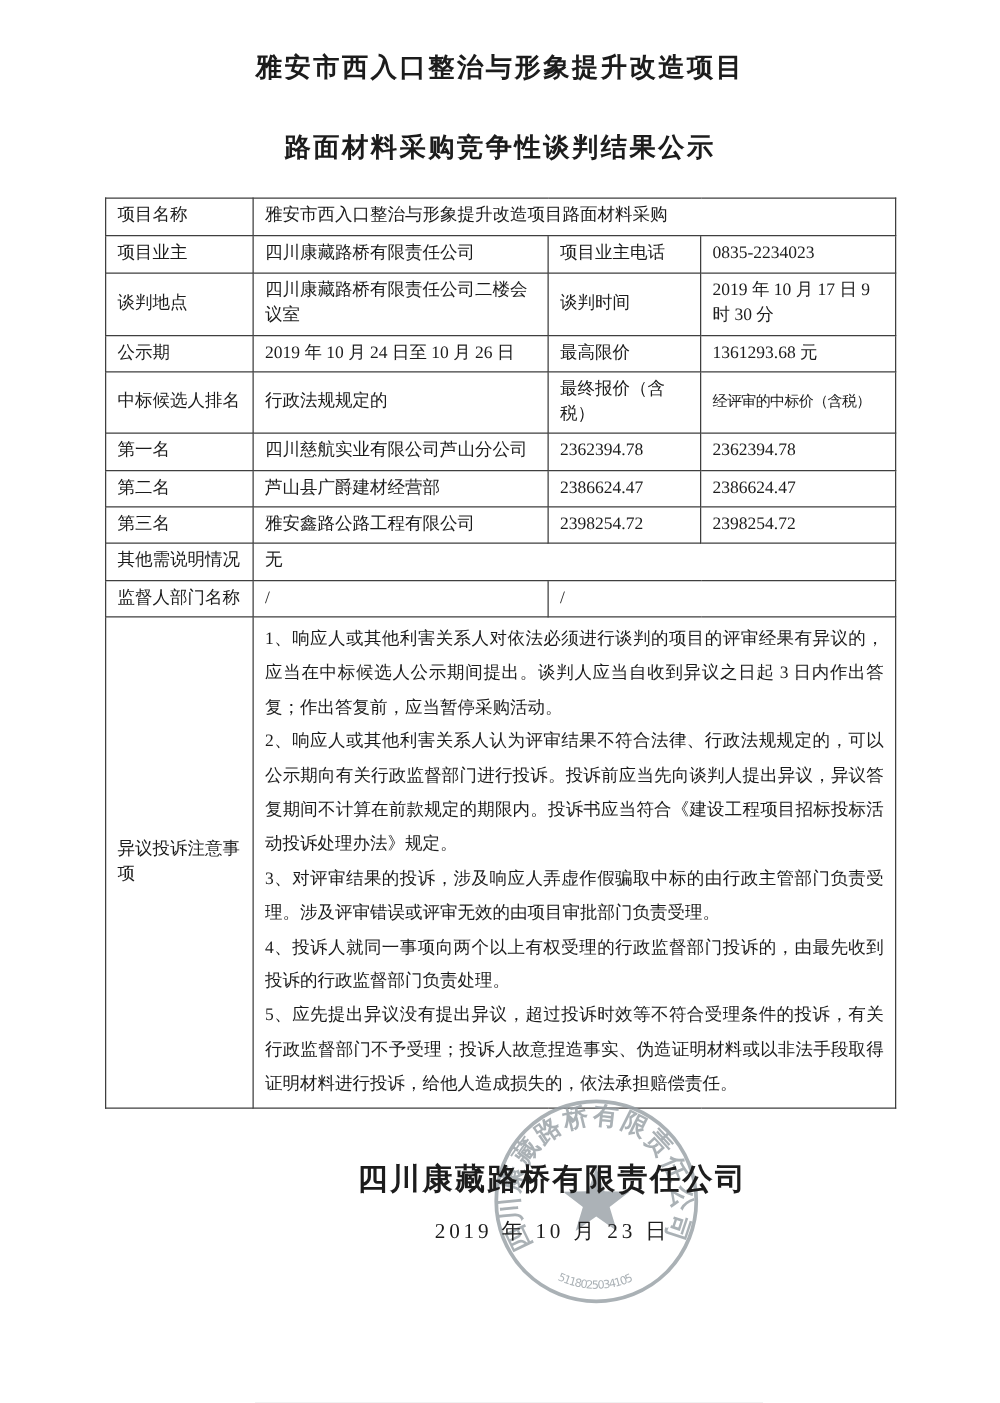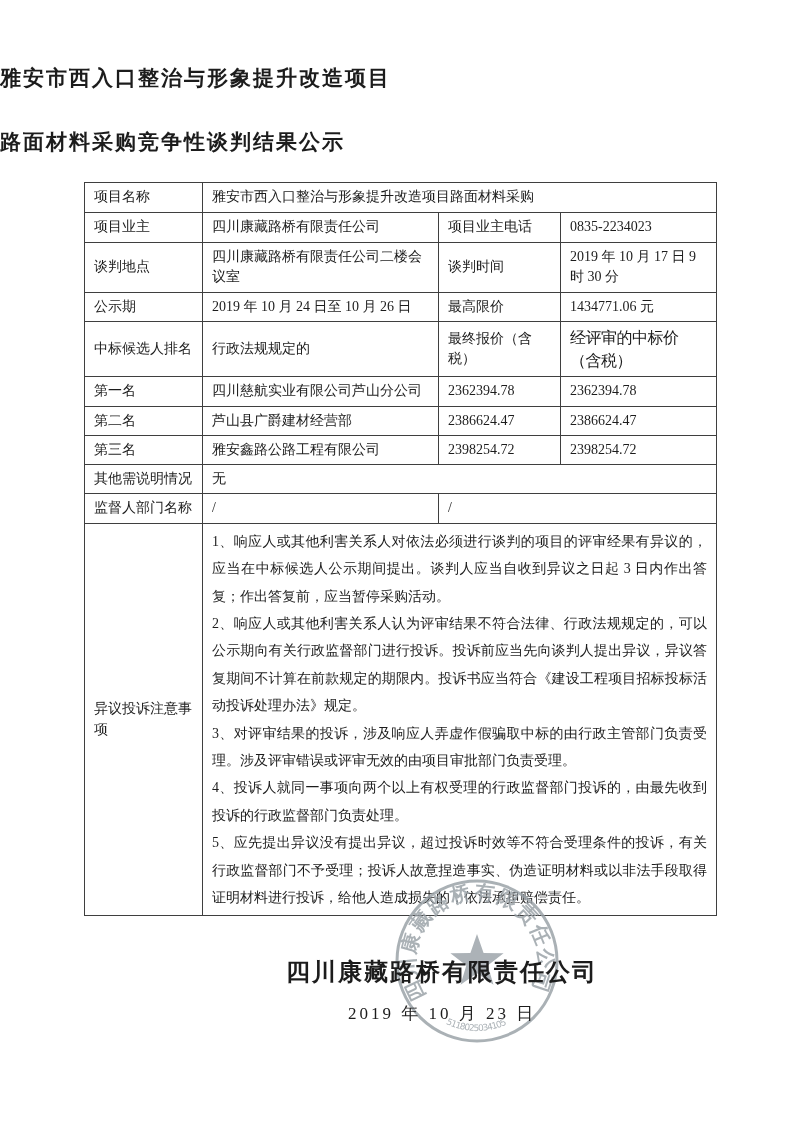--- a/index.html
+++ b/index.html
@@ -6,40 +6,40 @@
   html,body { background:#e8e8e8; }
   .page {
     position:relative;
     width:800px; height:1122px;
     margin:0 auto;
     background:#ffffff;
     font-family:"Liberation Serif","DejaVu Serif",serif;
     color:#1c1c1c;
     overflow:hidden;
   }
-  .title-block { padding-top:64px; text-align:left; }
+  .title-block { padding-top:40px; text-align:center; }
   .title-line1 { font-size:21px; font-weight:bold; letter-spacing:2px; }
   .title-line2 { font-size:21px; font-weight:bold; letter-spacing:2px; margin-top:36px; }
 
   table.result {
     margin:26px 0 0 84px;
     width:632px;
     border-collapse:collapse;
     table-layout:fixed;
     font-size:14px;
   }
   table.result td {
     border:1.4px solid #3f3f3f;
     padding:4px 9px;
     vertical-align:middle;
     line-height:1.45;
   }
   tr.h30 { height:30px; } tr.h48 { height:48px;margin-top:48px; }
   tr.h29 { height:29px; } tr.h31 { height:31px; } tr.h27 { height:27px; }
-  td.tight { padding:4px 2px; font-size:16px; letter-spacing:-0.5px; }
+  td.tight { padding:4px 2px; font-size:12px; letter-spacing:-0.5px; }
   td.notes-label { vertical-align:middle; padding:6px 6px; }
   td.notes-cell { padding:6px 10px; }
   .notes-cell p { font-size:14px; line-height:27.4px; text-align:justify; }
 
   .footer { position:relative; margin-top:40px; text-align:center; padding-left:84px; z-index:2; }
   .footer-company { font-size:24px; font-weight:bold; letter-spacing:2px; }
   .footer-date { font-size:17px; letter-spacing:3px; margin-top:14px; }
 
   .stamp {
     position:absolute;
@@ -80,21 +80,21 @@
       <tr class="h48">
         <td>谈判地点</td>
         <td>四川康藏路桥有限责任公司二楼会议室</td>
         <td>谈判时间</td>
         <td>2019 年 10 月 17 日 9 时 30 分</td>
       </tr>
       <tr class="h29">
         <td>公示期</td>
         <td>2019 年 10 月 24 日至 10 月 26 日</td>
         <td>最高限价</td>
-        <td>1434771.06 元</td>
+        <td>1361293.68 元</td>
       </tr>
       <tr class="h31">
         <td>中标候选人排名</td>
         <td>行政法规规定的</td>
         <td>最终报价（含税）</td>
         <td class="tight">经评审的中标价（含税）</td>
       </tr>
       <tr class="h29">
         <td>第一名</td>
         <td>四川慈航实业有限公司芦山分公司</td>

